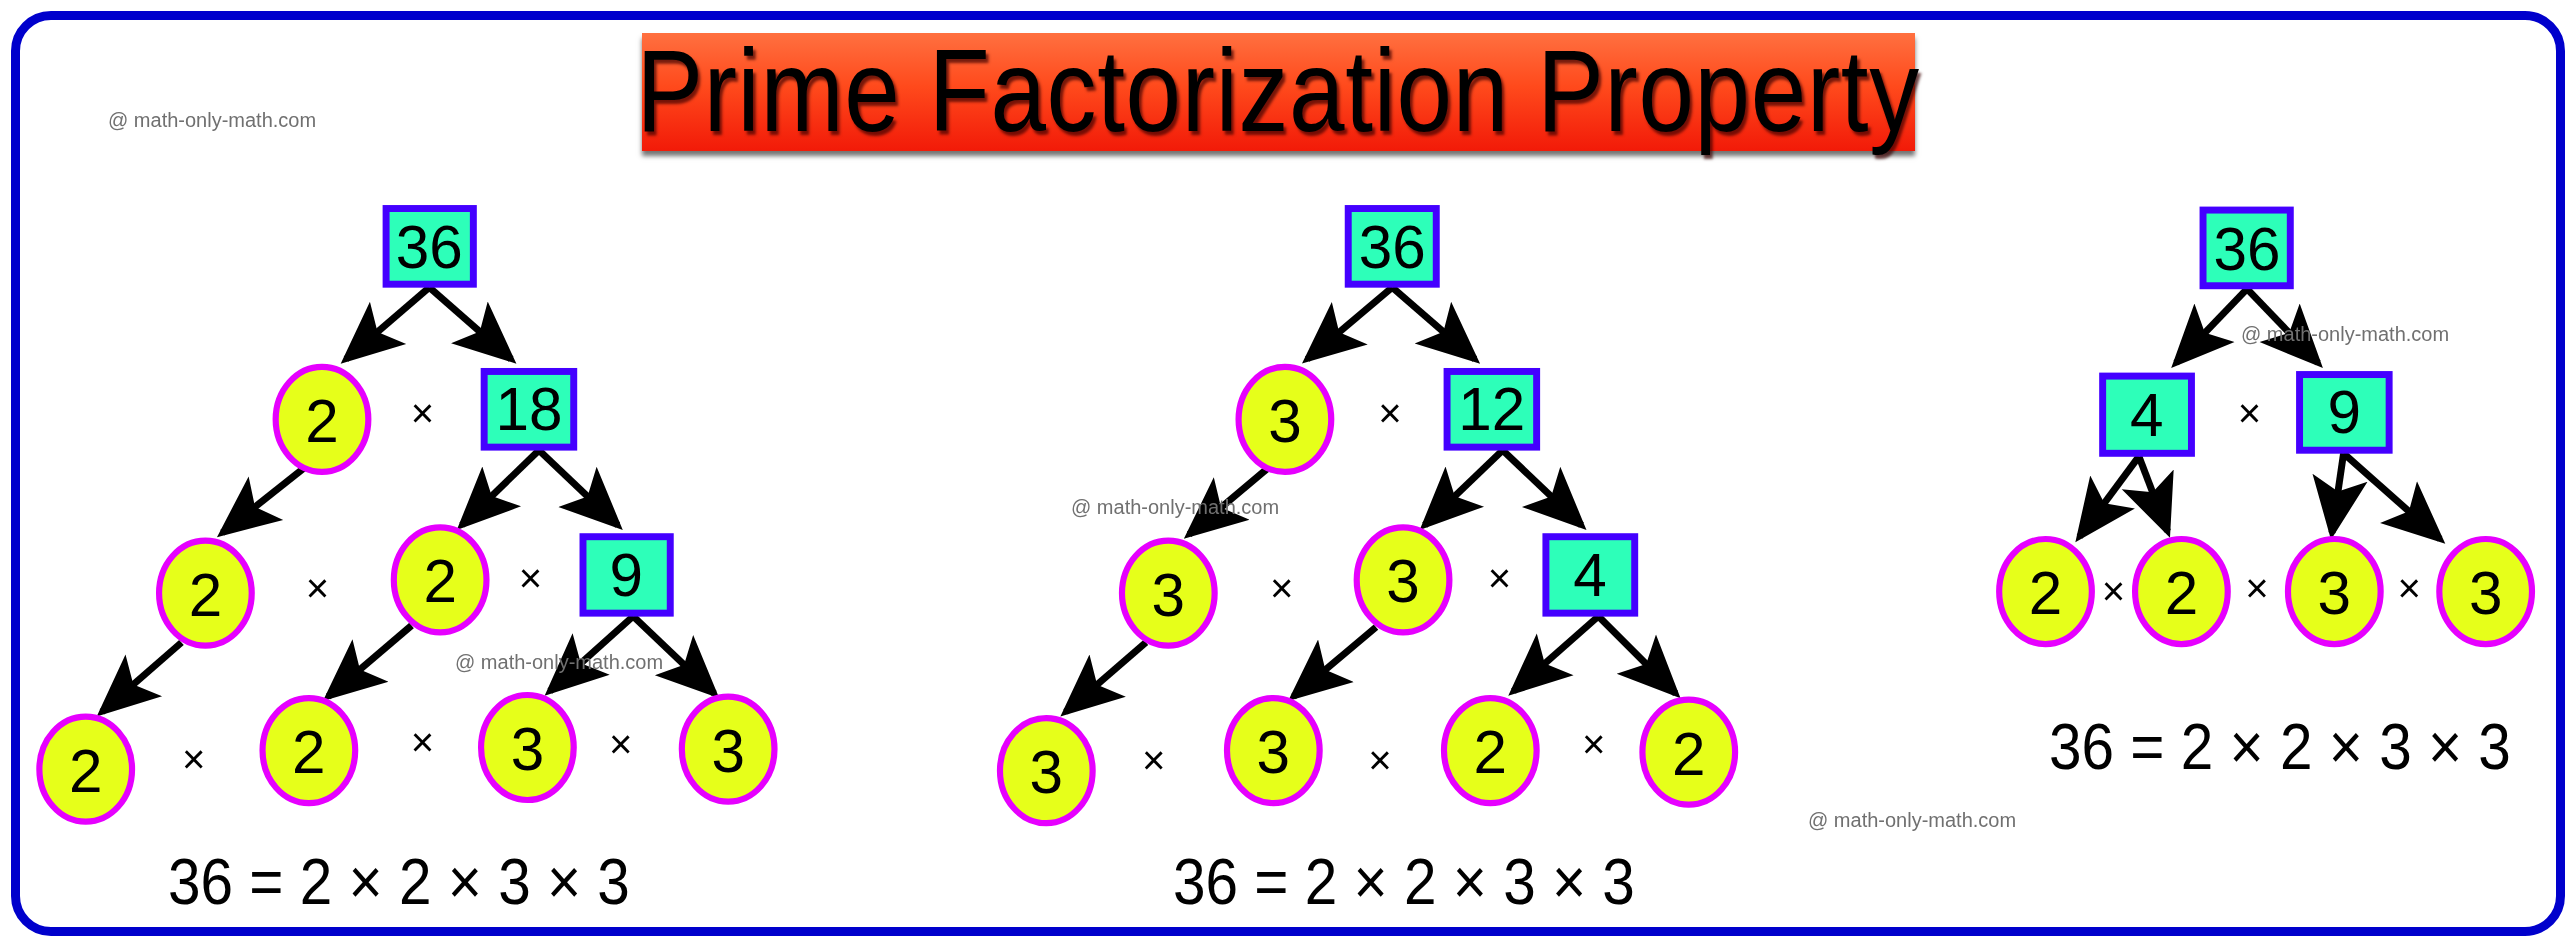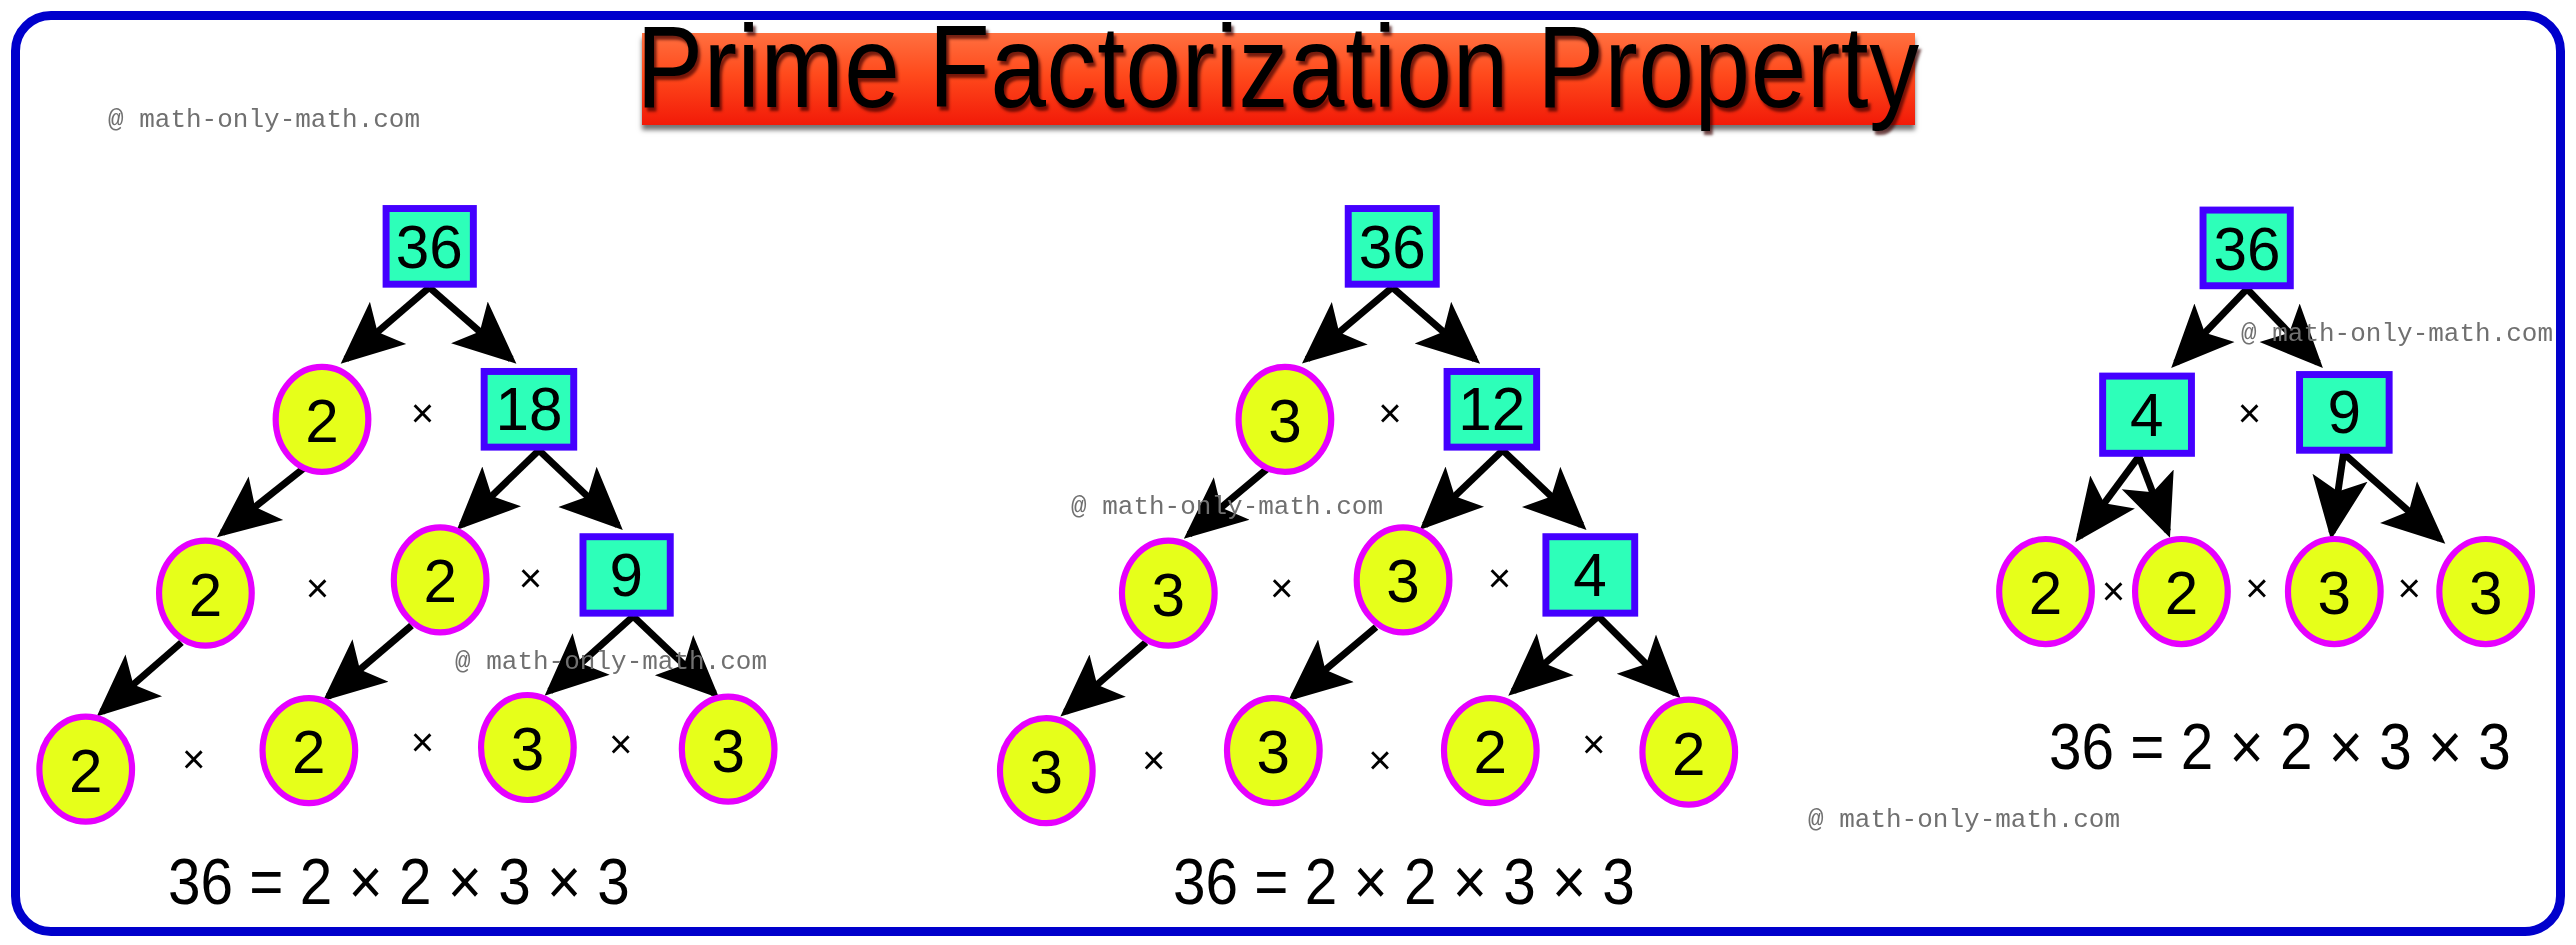--- a/index.html
+++ b/index.html
@@ -1,23 +1,23 @@
 <!DOCTYPE html>
 <html style="font-size:12.4px"><head>
 <meta charset="utf-8">
 <style>
   html, body { margin: 0; padding: 0; background: #ffffff; }
   body { width: 2576px; height: 946px; position: relative; overflow: hidden; font-family: "Liberation Sans", sans-serif; }
   .frame { position: absolute; left: 10.8px; top: 10.8px; width: 2536px; height: 907px; border: 9.3px solid #0000CC; border-radius: 40px; }
-  .title-box { position: absolute; left: 642px; top: 33px; width: 1273px; height: 92px;
+  .title-box { position: absolute; left: 642px; top: 33px; width: 1273px; height: 118px;
     background: linear-gradient(to bottom, #ff7040 0%, #ff4a1c 45%, #f21a08 100%);
-    box-shadow: 0 4.6px 4.6px rgba(0,0,0,0.55); display: flex; align-items: flex-end; justify-content: center; }
+    box-shadow: 0 4.6px 4.6px rgba(0,0,0,0.55); display: flex; align-items: flex-start; justify-content: center; }
   .title-text { font-family: "Liberation Sans", sans-serif; font-size: 116px; color: #000; line-height: 1;
     transform: scaleX(0.86); white-space: nowrap; text-shadow: 3.1px 3.9px 3.1px rgba(60,0,0,0.7); letter-spacing: 0.8px; }
-  .wm { position: absolute; font-family: Liberation Mono, monospace; font-size: 26px; color: #707070; white-space: nowrap; transform: translateY(-50%); }
+  .wm { position: absolute; font-family: Liberation Sans, sans-serif; font-size: 20px; color: #707070; white-space: nowrap; transform: translateY(-50%); }
   svg.diagram { position: absolute; left: 0; top: 0; }
   .eq { position: absolute; font-family: "Liberation Sans", sans-serif; font-size: 65px; color: #000; white-space: nowrap; transform: scaleX(0.9); transform-origin: left center; line-height: 1; }
   .node-label { font-family: "Liberation Sans", sans-serif; fill: #000; text-anchor: middle; dominant-baseline: central; }
 </style>
 </head>
 <body>
 
 <div class="frame"></div>
 
 <div class="title-box">

